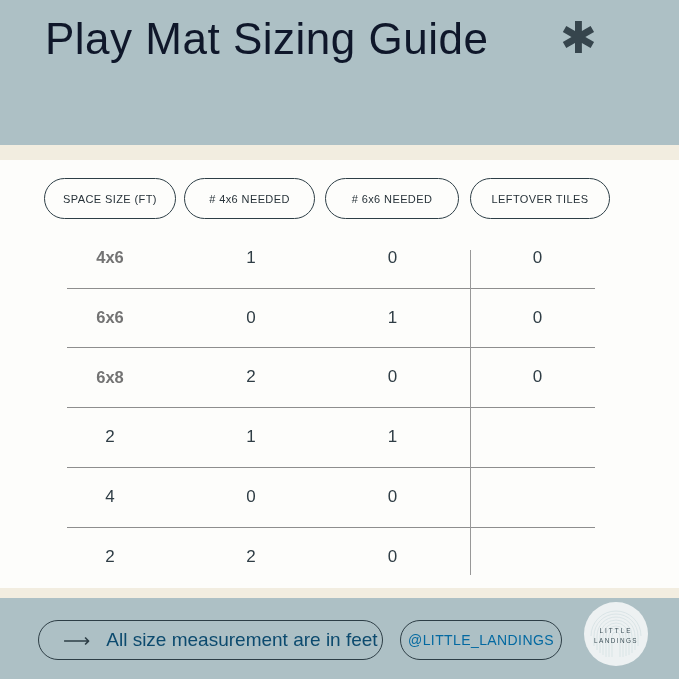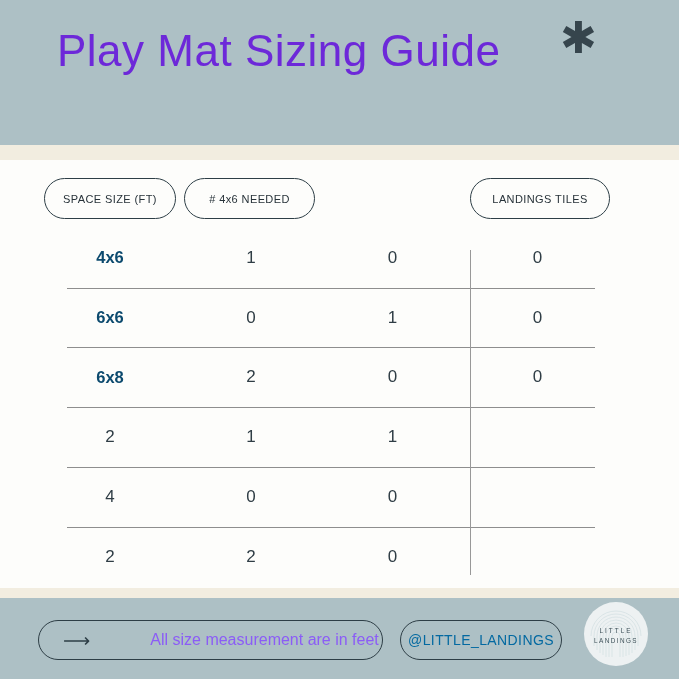--- a/index.html
+++ b/index.html
@@ -4,68 +4,69 @@
 <style>
   html,body{margin:0;padding:0;background:#e8e8e8;}
   .canvas{
     position:relative;width:679px;height:679px;margin:0 auto;
     background:#fdfdfb;overflow:hidden;
     font-family:"Liberation Sans",sans-serif;color:#36454d;
   }
   
   .header{position:absolute;left:0;top:0;width:679px;height:145px;background:#adc0c5;}
   .title{position:absolute;left:45px;top:14px;font-size:44px;font-weight:500;
-         letter-spacing:.5px;color:#6d28d9;margin:12px;}
+         letter-spacing:.5px;color:#0f172a;margin:0;}
   .asterisk{position:absolute;left:560px;top:16px;font-size:44px;color:#36454d;line-height:1;}
   .subtitle{position:absolute;left:46px;top:82px;font-size:19px;line-height:24px;color:#3a4a51;}
   
   .band{position:absolute;left:0;width:679px;background:#f2ede0;}
   .band.top{top:145px;height:15px;}
   .band.bottom{top:588px;height:10px;}
   
   .pill{box-sizing:border-box;border:1.5px solid #2d3e46;border-radius:22px;
         display:flex;align-items:center;justify-content:center;background:transparent;}
   .ph{position:absolute;top:178px;height:41px;font-size:11px;font-weight:500;
       letter-spacing:.4px;color:#273239;white-space:nowrap;}
   .ph1{left:44px;width:132px;}
   .ph2{left:184px;width:131px;}
   .ph3{left:325px;width:134px;}
   .ph4{left:470px;width:140px;}
   
   .trows{position:absolute;left:38px;top:228px;width:572px;}
   .trow{display:grid;grid-template-columns:144px 138px 145px 145px;height:59.8px;align-items:center;}
   .cell{text-align:center;font-size:17px;color:#2f3d45;}
-  .cell.label{font-weight:700;font-size:16.5px;color:#0c4a6e;}
+  .cell.label{font-weight:700;font-size:16.5px;color:#737373;}
   .hline{position:absolute;left:67px;width:528px;height:1px;background:#8e8e8e;}
   .vline{position:absolute;left:470px;top:250px;width:1px;height:325px;background:#989898;}
   
   .footer{position:absolute;left:0;top:598px;width:679px;height:81px;background:#adc0c5;}
   .note-pill{position:absolute;left:38px;top:620px;width:345px;height:40px;border-radius:21px;
              justify-content:flex-start;padding-left:24px;gap:16px;}
   .note-pill .arrow{font-size:19px;color:#2d3e46;line-height:1;}
-  .note-pill .note-text{font-size:16px;color:#8b5cf6;margin-left:44px;}
+  .note-pill .note-text{font-size:19px;color:#0c4a6e;}
   .handle-pill{position:absolute;left:400px;top:620px;width:162px;height:40px;border-radius:21px;
                font-size:14px;letter-spacing:.4px;color:#0369a1;}
   .logo{position:absolute;left:584px;top:602px;width:64px;height:64px;}
 </style>
 </head>
 <body>
 
 <div class="canvas">
 
   <div class="header">
     <h1 class="title">Play Mat Sizing Guide</h1>
     <span class="asterisk">✱</span>
   </div>
 
   <div class="band top"></div>
 
   <div class="pill ph ph1">SPACE SIZE (FT)</div>
   <div class="pill ph ph2"># 4x6 NEEDED</div>
-  <div class="pill ph ph4">LANDINGS TILES</div>
+  <div class="pill ph ph3"># 6x6 NEEDED</div>
+  <div class="pill ph ph4">LEFTOVER TILES</div>
 
   <div class="trows">
     <div class="trow">
       <div class="cell label">4x6</div>
       <div class="cell">1</div>
       <div class="cell">0</div>
       <div class="cell">0</div>
     </div>
     <div class="trow">
       <div class="cell label">6x6</div>

